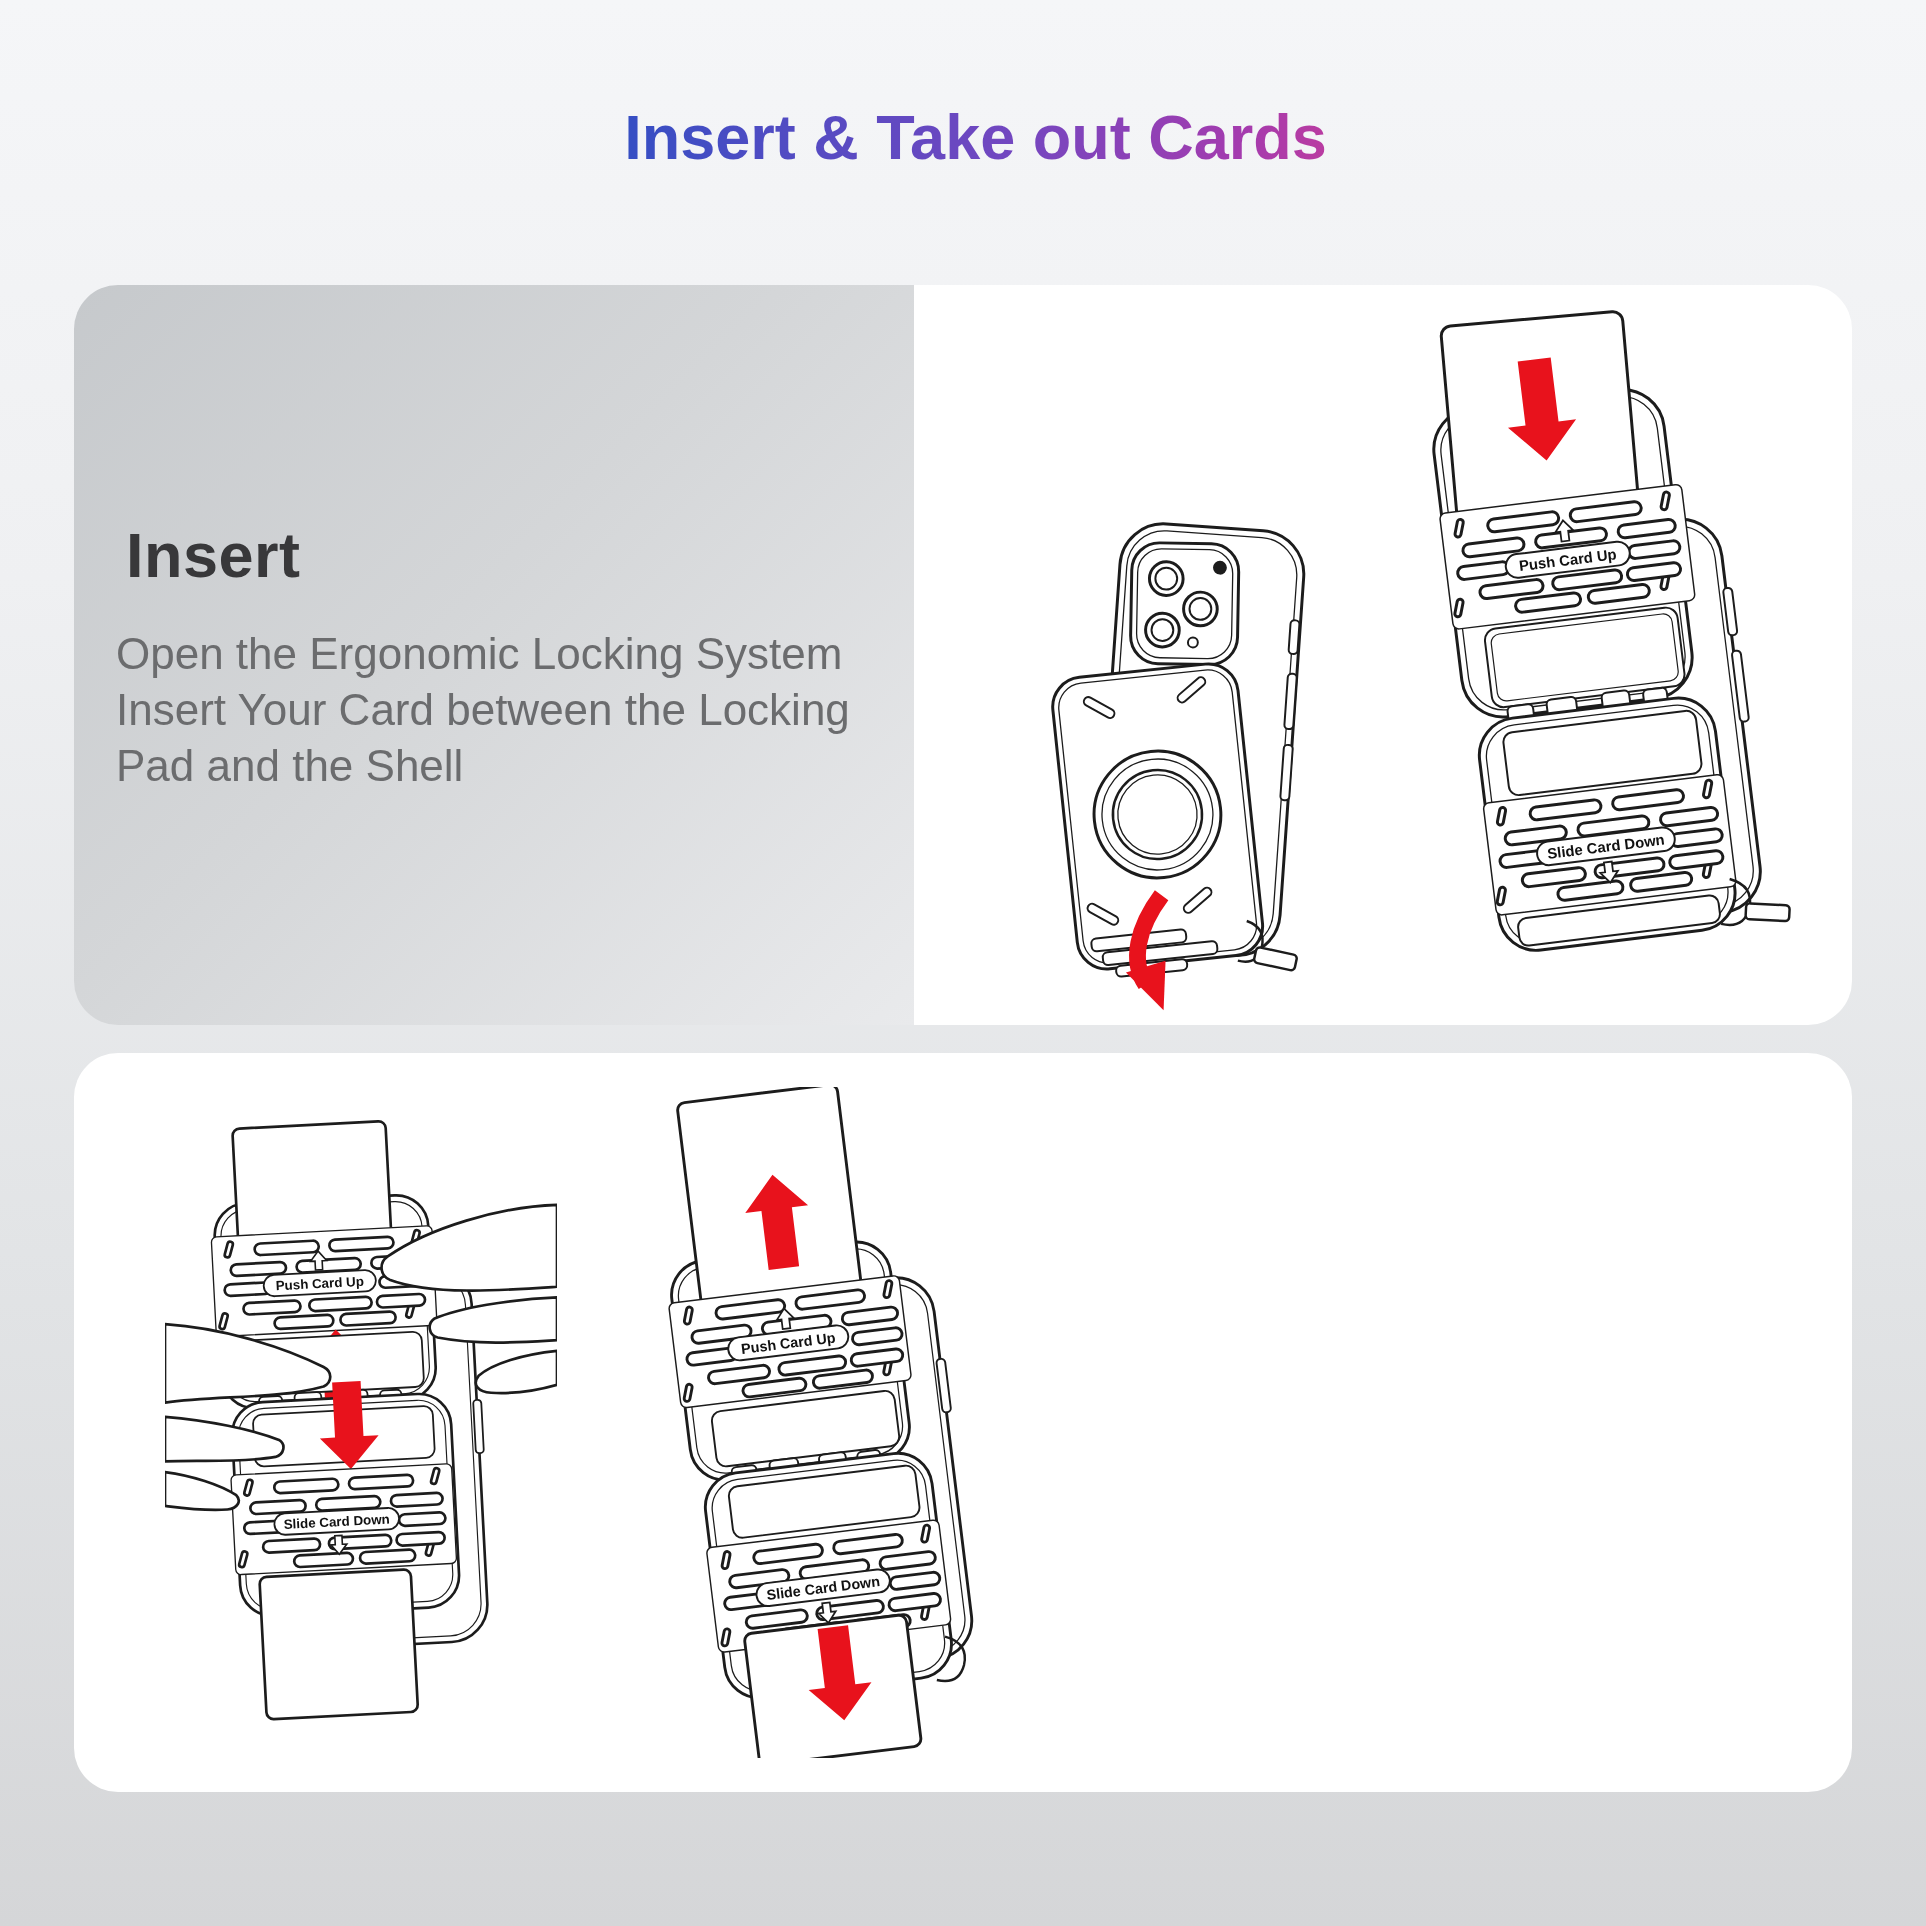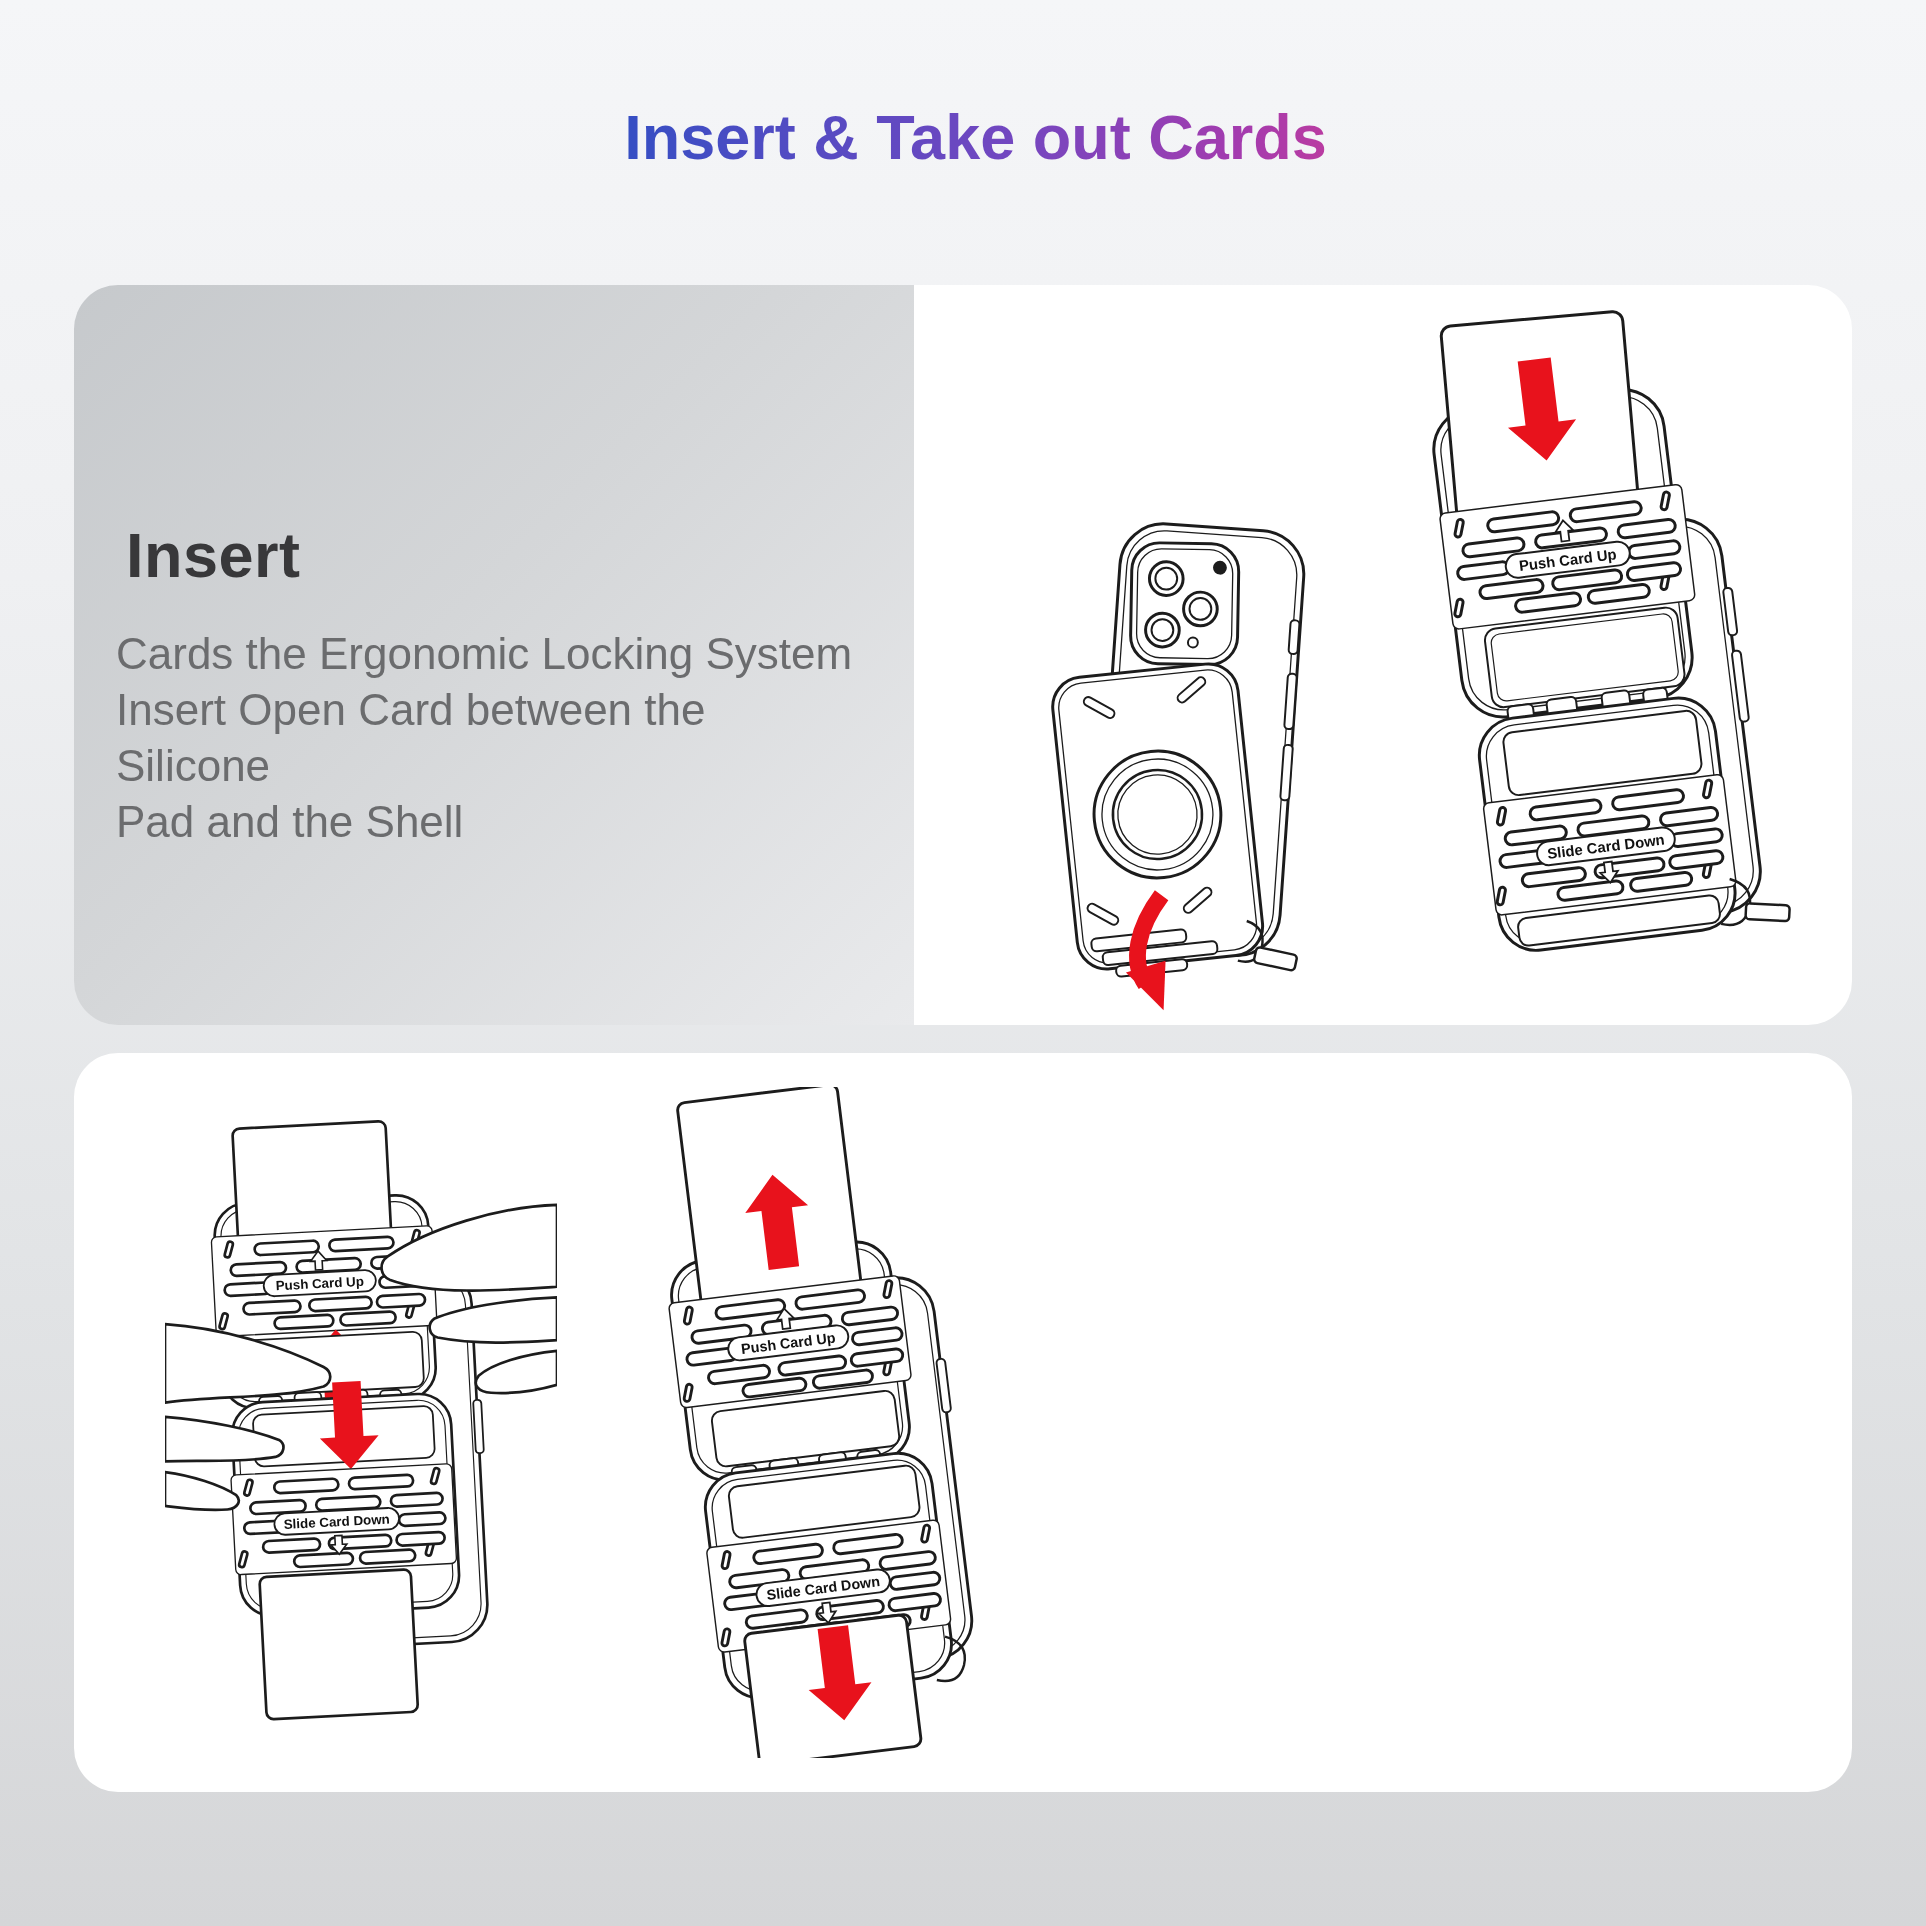--- a/index.html
+++ b/index.html
@@ -78,22 +78,22 @@
       <path id="hollow-up" d="M9,0 L18,11 L13,11 L13,21 L5,21 L5,11 L0,11 Z"></path>
     </defs>
   </svg>
 
   <h1 class="title">Insert &amp; Take out Cards</h1>
 
   <section class="row row1">
     <div class="panel-text">
       <h2>Insert</h2>
       <div class="body-copy">
-        <div>Cards the Ergonomic Locking System</div>
-        <div>Insert Open Card between the Silicone</div>
+        <div>Open the Ergonomic Locking System</div>
+        <div>Insert Your Card between the Locking</div>
         <div>Pad and the Shell</div>
       </div>
     </div>
     <div class="panel-art">
 
       <svg id="art-phone" class="art" viewBox="0 0 320 510">
         <g stroke="#1c1c1c" fill="#ffffff" stroke-width="3">
           <g transform="rotate(4 190 220)">
             <rect x="96" y="8" width="186" height="430" rx="44"></rect>
             <rect x="103" y="15" width="172" height="416" rx="38" stroke-width="1.3"></rect>

